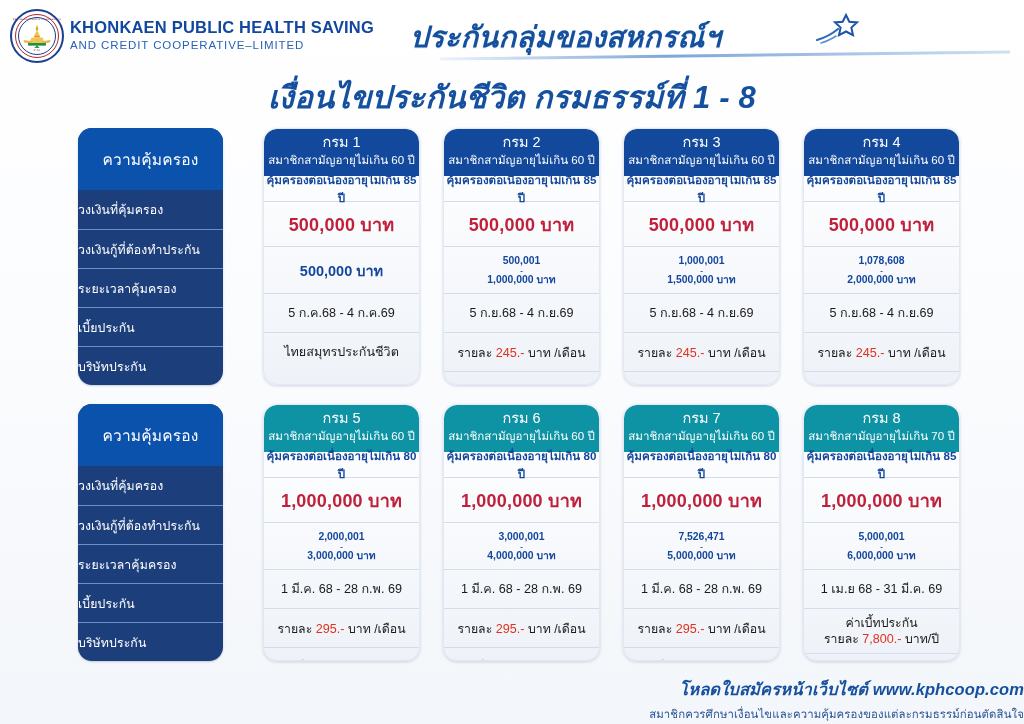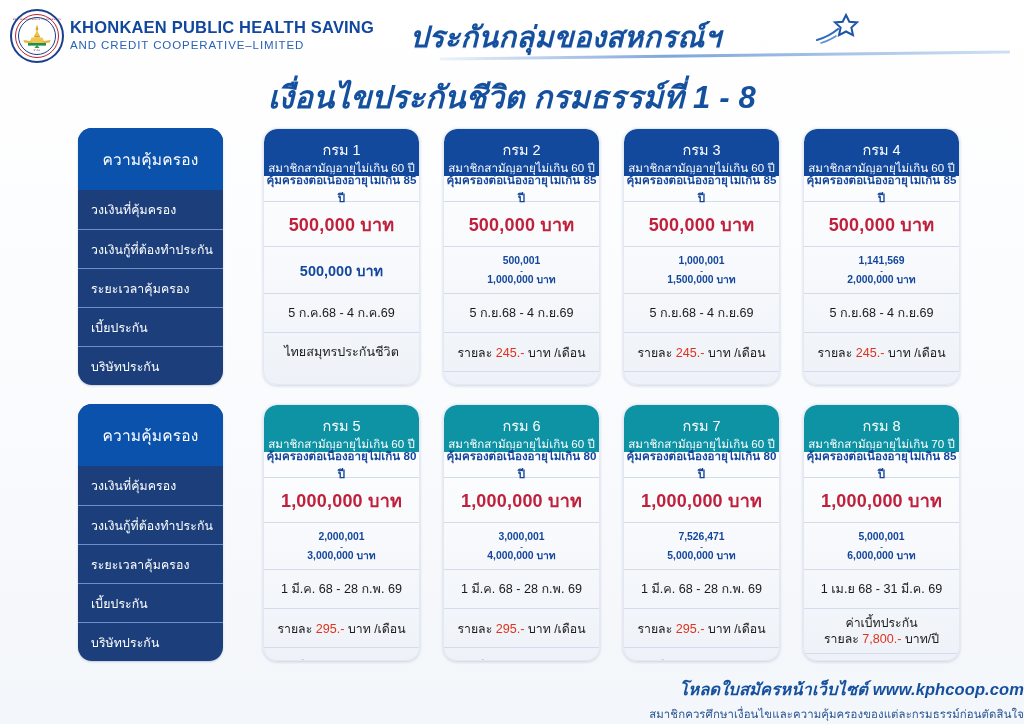--- a/index.html
+++ b/index.html
@@ -66,41 +66,41 @@
     border-radius: 14px; overflow: hidden;
     background: #1c3f7c;
     box-shadow: 0 1px 2px rgba(20,50,100,.22);
   }
   .side-head {
     height: 62px; background: #0b52ad; color: #ffffff;
     display: flex; align-items: center; justify-content: center;
     font-size: 15.5px; letter-spacing: .2px;
   }
   .side-row {
-    height: 39px; display: flex; align-items: center; padding-left: 13px;
+    height: 39px; display: flex; align-items: center; padding-left: 0;
     color: #ffffff; font-size: 12.3px; letter-spacing: .1px;
     border-top: 1px solid #6f8fc4;
   }
   .side-row.r0 { border-top: none; }
 
   .card {
     position: absolute; top: 0; width: 157px; height: 257px;
     border-radius: 14px; overflow: hidden;
     background: linear-gradient(180deg, #ffffff 0%, #f7f9fc 55%, #eef2f8 100%);
     box-shadow: 0 1px 3px rgba(30,60,110,.20);
     border: 1px solid #e3e9f2;
   }
   .card.c1 { left: 263px; }
   .card.c2 { left: 443px; }
   .card.c3 { left: 623px; }
   .card.c4 { left: 803px; }
 
   .card-head {
     height: 47px; color: #ffffff; text-align: center;
-    padding-top: 12px;
+    padding-top: 4px;
     border-radius: 13px 13px 0 0;
   }
   .card-head.navy { background: #13499c; }
   .card-head.teal { background: #0e93a5; }
   .ch-title { font-size: 14.5px; line-height: 19px; }
   .ch-sub { font-size: 11.6px; line-height: 16px; }
 
   .cell {
     text-align: center; color: #123a7e;
     border-top: 1px solid #d3dcea;
@@ -244,21 +244,21 @@
     <div class="card c4">
       <div class="card-head navy">
         <div class="ch-title">กรม 4</div>
         <div class="ch-sub">สมาชิกสามัญอายุไม่เกิน 60 ปี</div>
       </div>
       <div class="cell cov">คุ้มครองต่อเนื่องอายุไม่เกิน 85 ปี</div>
       <div class="cell sum">
         <span class="sum-val">500,000 บาท</span>
       </div>
       <div class="cell loan">
-        <span class="loan-a">1,141,569</span>
+        <span class="loan-a">1,078,608</span>
         <span class="loan-dash">-</span>
         <span class="loan-b">2,000,000 บาท</span>
       </div>
       <div class="cell term">5 ก.ย.68 - 4 ก.ย.69</div>
       <div class="cell prem">
         <div><span class="prem-lab">รายละ</span>
         <span class="amt">245.-</span>
         <span class="prem-lab">บาท /เดือน</span></div>
       </div>
       <div class="cell co">บางกอกสหประกันชีวิต</div>

